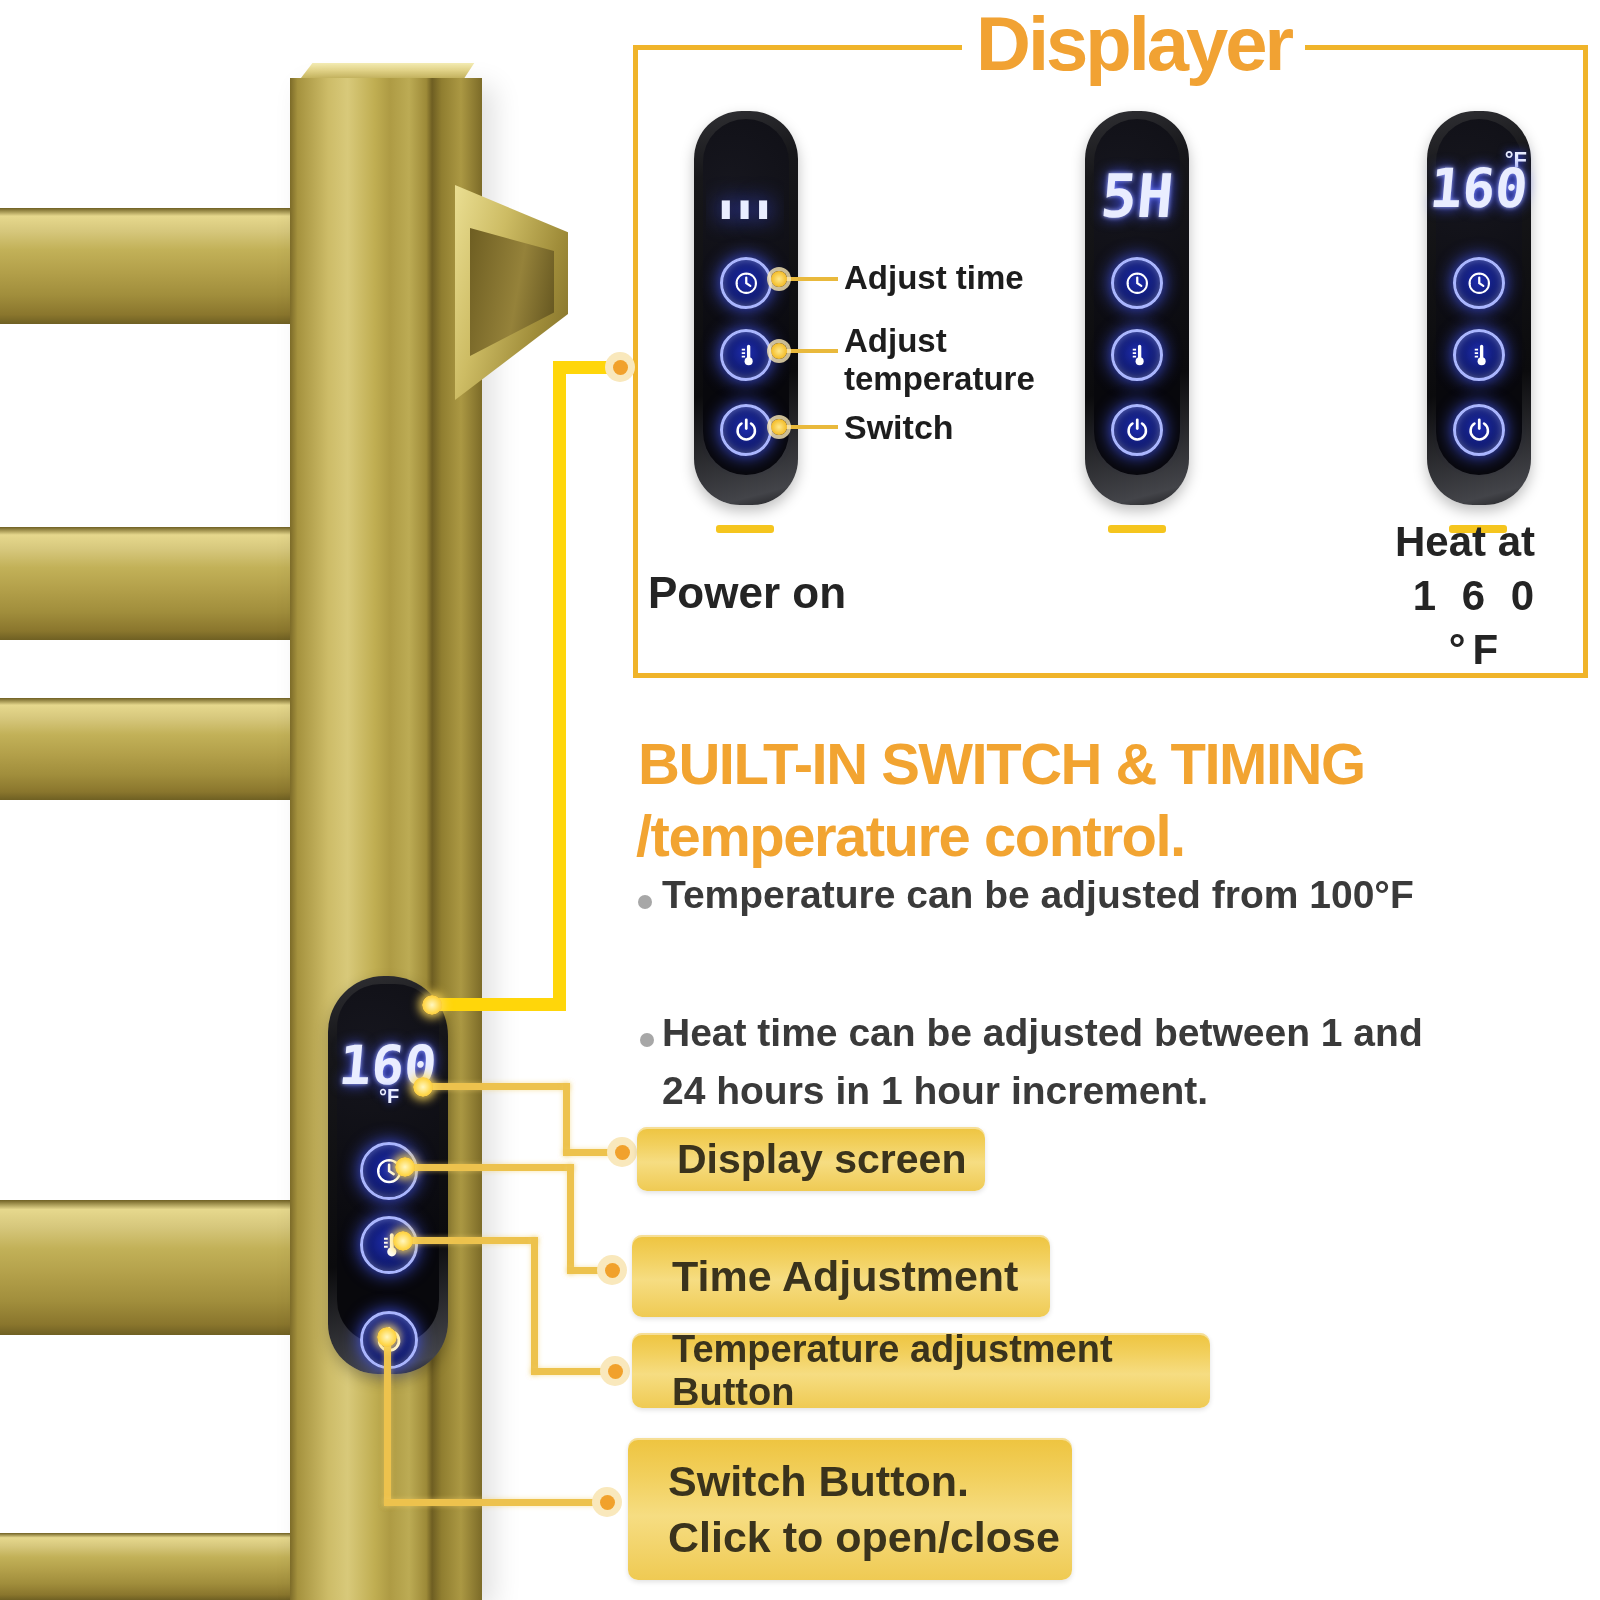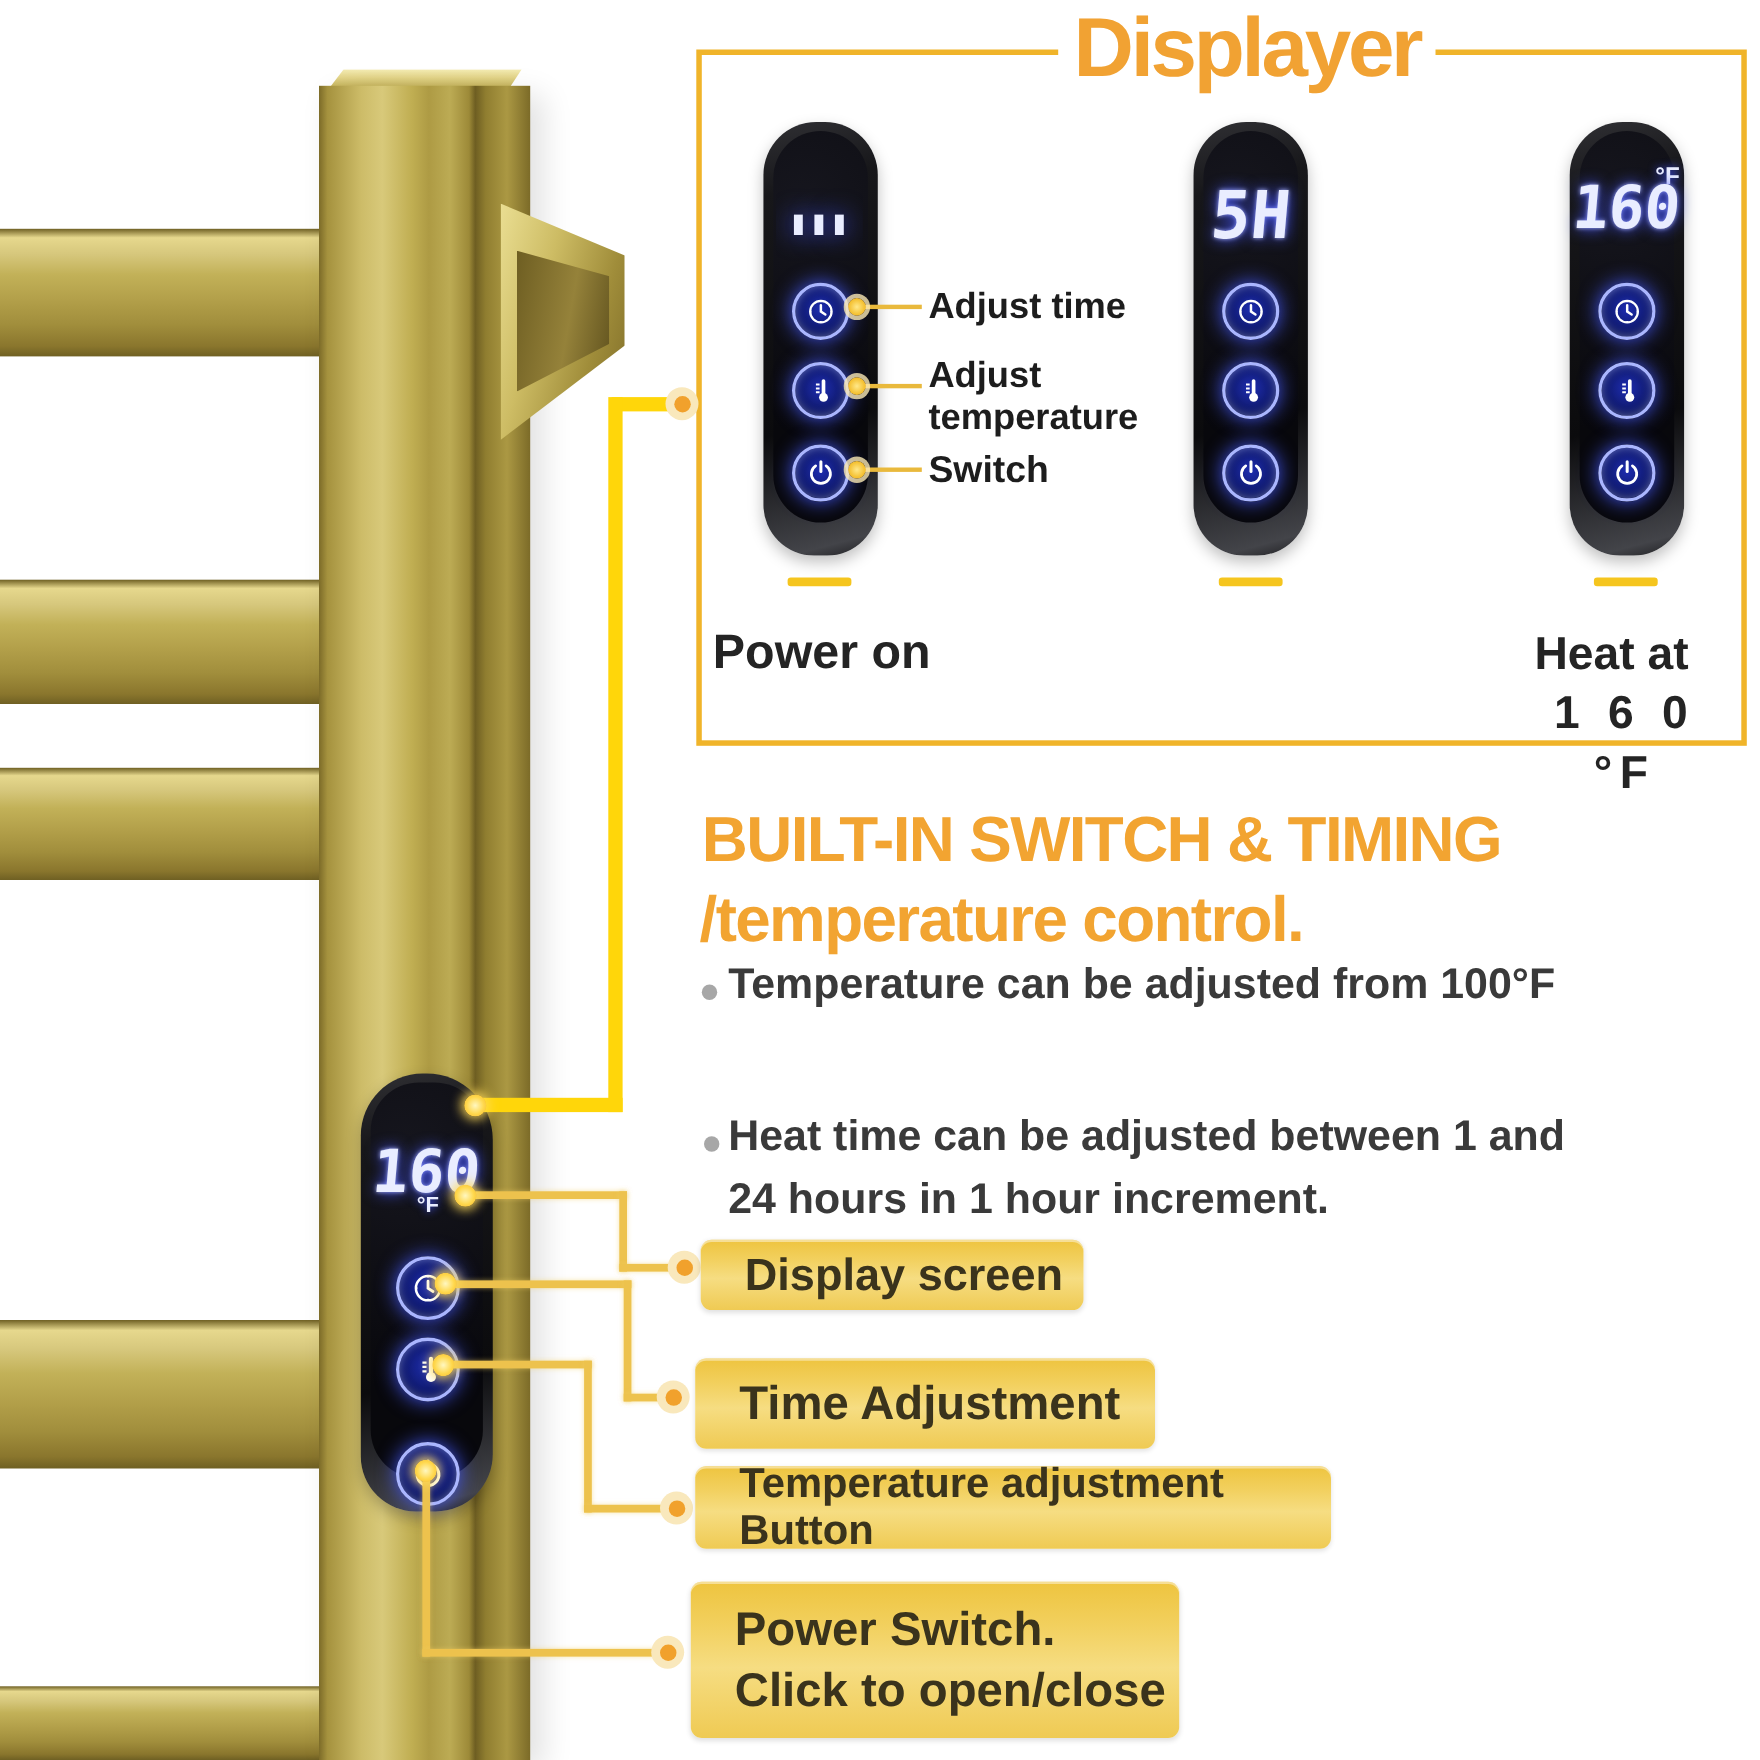--- a/index.html
+++ b/index.html
@@ -214,21 +214,21 @@
   <div class="alabel" style="left:844px;top:322px;font-size:33px;line-height:38px;">
     <div>Adjust</div>
     <div>temperature</div>
   </div>
   <div class="alabel" style="left:844px;top:408px;font-size:34px;">Switch</div>
 
   <div class="udash" style="left:716px;"></div>
   <div class="udash" style="left:1108px;"></div>
   <div class="udash" style="left:1449px;"></div>
   <div class="pcap" style="left:648px;top:568px;font-size:44px;">Power on</div>
-  <div class="pcap" style="left:1358px;top:567px;width:214px;font-size:42px;line-height:54px;text-align:center;">
+  <div class="pcap" style="left:1358px;top:515px;width:214px;font-size:42px;line-height:54px;text-align:center;">
     <div>Heat at</div>
     <div class="spaced">1 6 0 °F</div>
   </div>
 
   <div class="h1" style="left:638px;top:694px;">BUILT-IN SWITCH &amp; TIMING</div>
   <div class="h2" style="left:636px;top:766px;">/temperature control.</div>
 
   <div class="bdot" style="left:638px;top:895px;"></div>
   <div class="btext" style="left:662px;top:866px;">
     <div>Temperature can be adjusted from 100°F</div>
@@ -271,17 +271,17 @@
   <div class="callout" style="left:637px;top:1127px;width:348px;height:64px;font-size:41px;">
     <div>Display screen</div>
   </div>
   <div class="callout" style="left:632px;top:1235px;width:418px;height:82px;font-size:43px;">
     <div>Time Adjustment</div>
   </div>
   <div class="callout" style="left:632px;top:1333px;width:578px;height:75px;font-size:38px;">
     <div>Temperature adjustment Button</div>
   </div>
   <div class="callout" style="left:628px;top:1438px;width:444px;height:142px;font-size:43px;line-height:56px;">
-    <div>Power Switch.</div>
+    <div>Switch Button.</div>
     <div>Click to open/close</div>
   </div>
 
 </div>
 
 </body></html>

